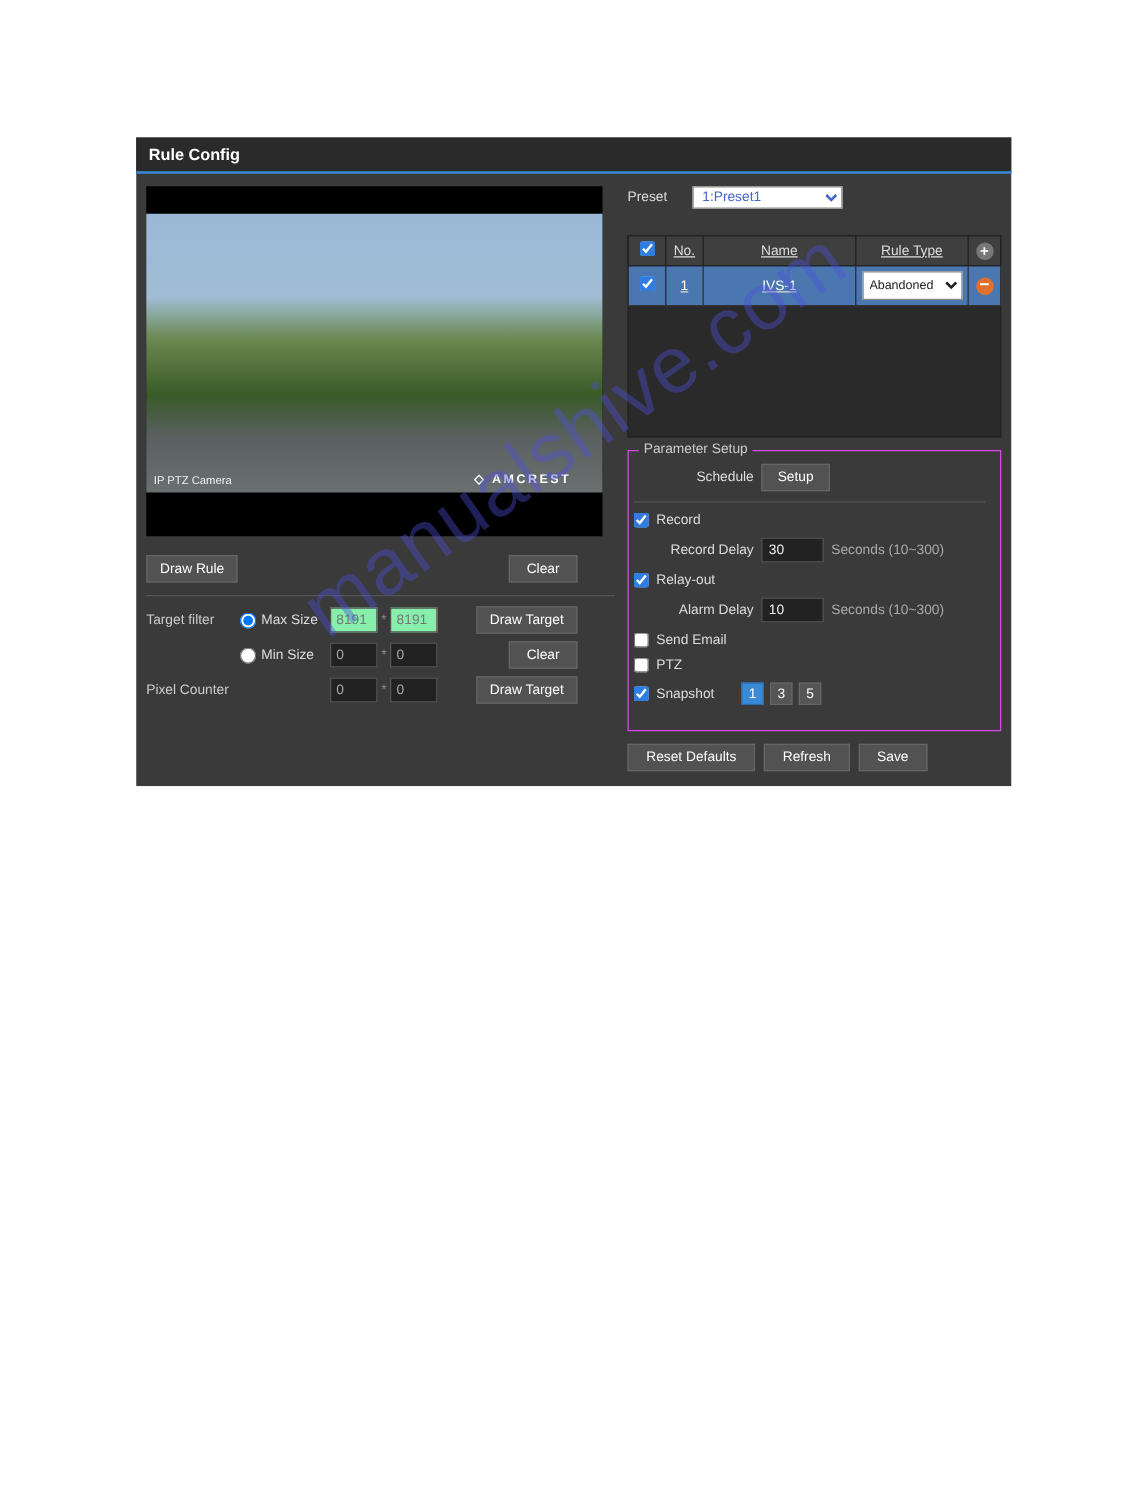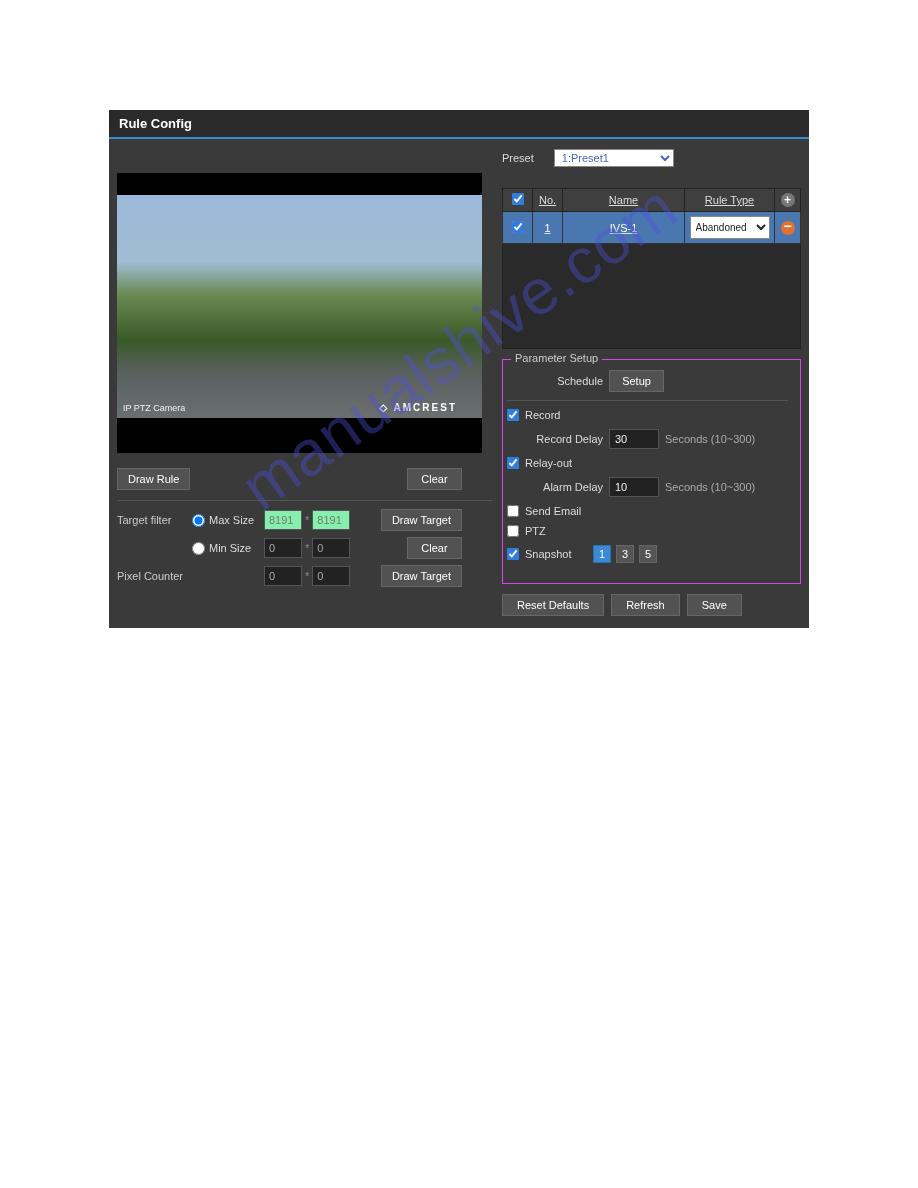--- a/index.html
+++ b/index.html
@@ -25,21 +25,20 @@
       border-bottom: 2px solid #3b8ad8;
       font-size: 13px;
     }
     .content {
       display: flex;
       padding: 10px 8px 12px 8px;
       gap: 10px;
     }
     .left-pane {
       flex: 0 0 375px;
-      margin-top: 24px;
     }
     .right-pane {
       flex: 1;
     }
     .video-box {
       width: 365px;
       height: 280px;
       background: #000;
       position: relative;
       margin-bottom: 15px;

